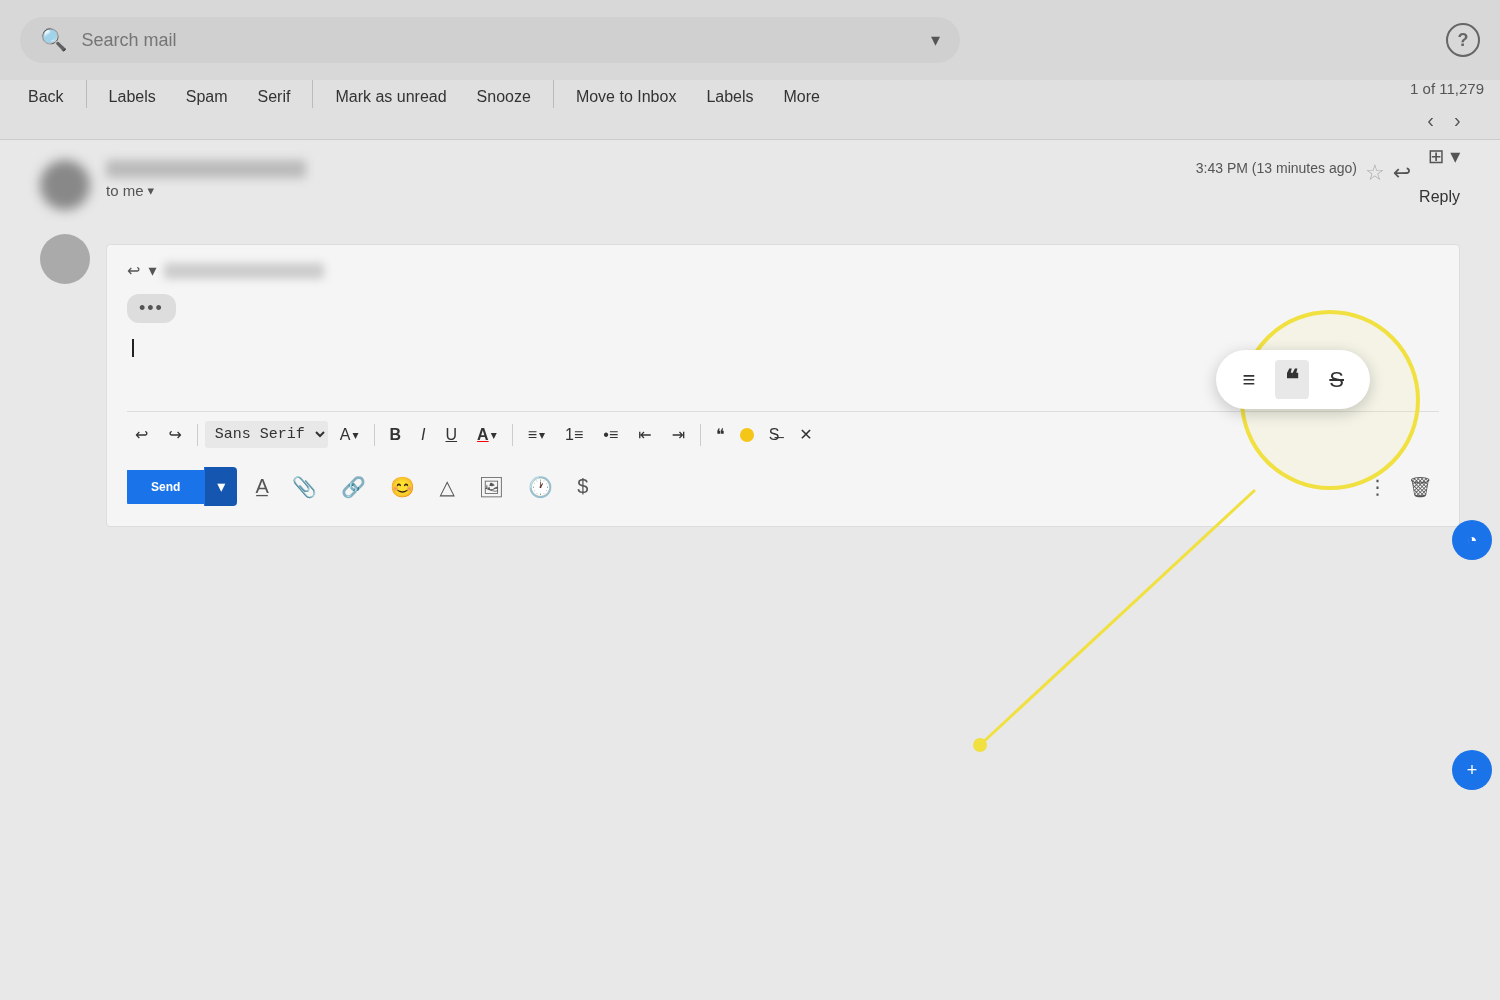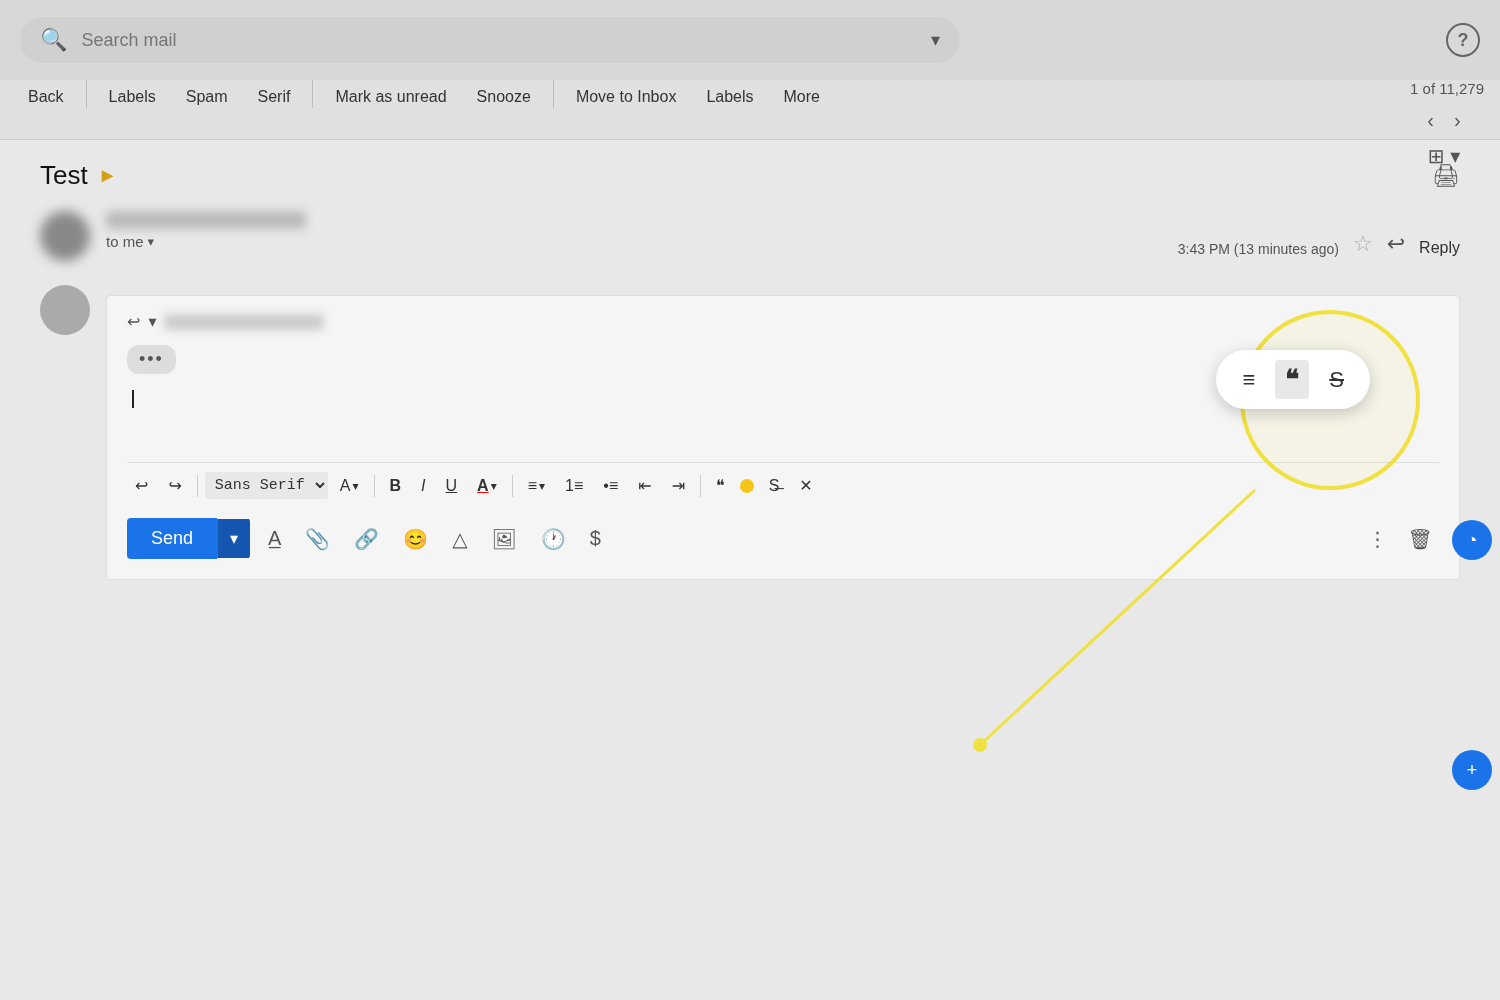--- a/index.html
+++ b/index.html
@@ -184,22 +184,22 @@
       display: flex;
       align-items: center;
       gap: 4px;
     }
     .to-me-arrow {
       color: #555;
       font-size: 13px;
     }
     .email-meta-right {
       display: flex;
-      align-items: flex-end;
-      gap: 14px;
+      align-items: flex-start;
+      gap: 8px;
     }
     .email-time {
       font-size: 14px;
       color: #555;
     }
     .star-icon {
       font-size: 22px;
       color: #aaa;
       cursor: pointer;
     }
@@ -373,22 +373,22 @@
     .send-btn-group {
       display: flex;
       align-items: center;
       border-radius: 4px;
       overflow: hidden;
     }
     .send-btn-main {
       background: #1a73e8;
       color: white;
       border: none;
-      font-size: 18px;
-      font-weight: 400;
+      font-size: 12px;
+      font-weight: 700;
       padding: 10px 24px;
       cursor: pointer;
     }
     .send-btn-arrow {
       background: #1557b0;
       color: white;
       border: none;
       font-size: 16px;
       padding: 10px 12px;
       cursor: pointer;
@@ -480,27 +480,20 @@
     <div class="toolbar-nav">
       <button class="nav-arrow">‹</button>
       <button class="nav-arrow">›</button>
     </div>
     <span class="grid-icon">⊞ ▾</span>
   </div>
 </div>
 
 <div style="padding: 20px 40px;">
 
-  <div class="email-subject-row">
-    <div class="email-subject">
-      <span>Test</span>
-      <span class="label-icon" style="color:#d4a017; font-size:20px;">►</span>
-    </div>
-    <span class="print-icon">🖨</span>
-  </div>
 
   <div class="email-message">
     <div class="avatar avatar-blurred"></div>
     <div class="email-body">
       <div class="email-sender-row">
         <div class="sender-info">
           <div class="sender-name-blurred"></div>
           <div class="to-me">
             <span>to me</span>
             <span class="to-me-arrow">▾</span>

